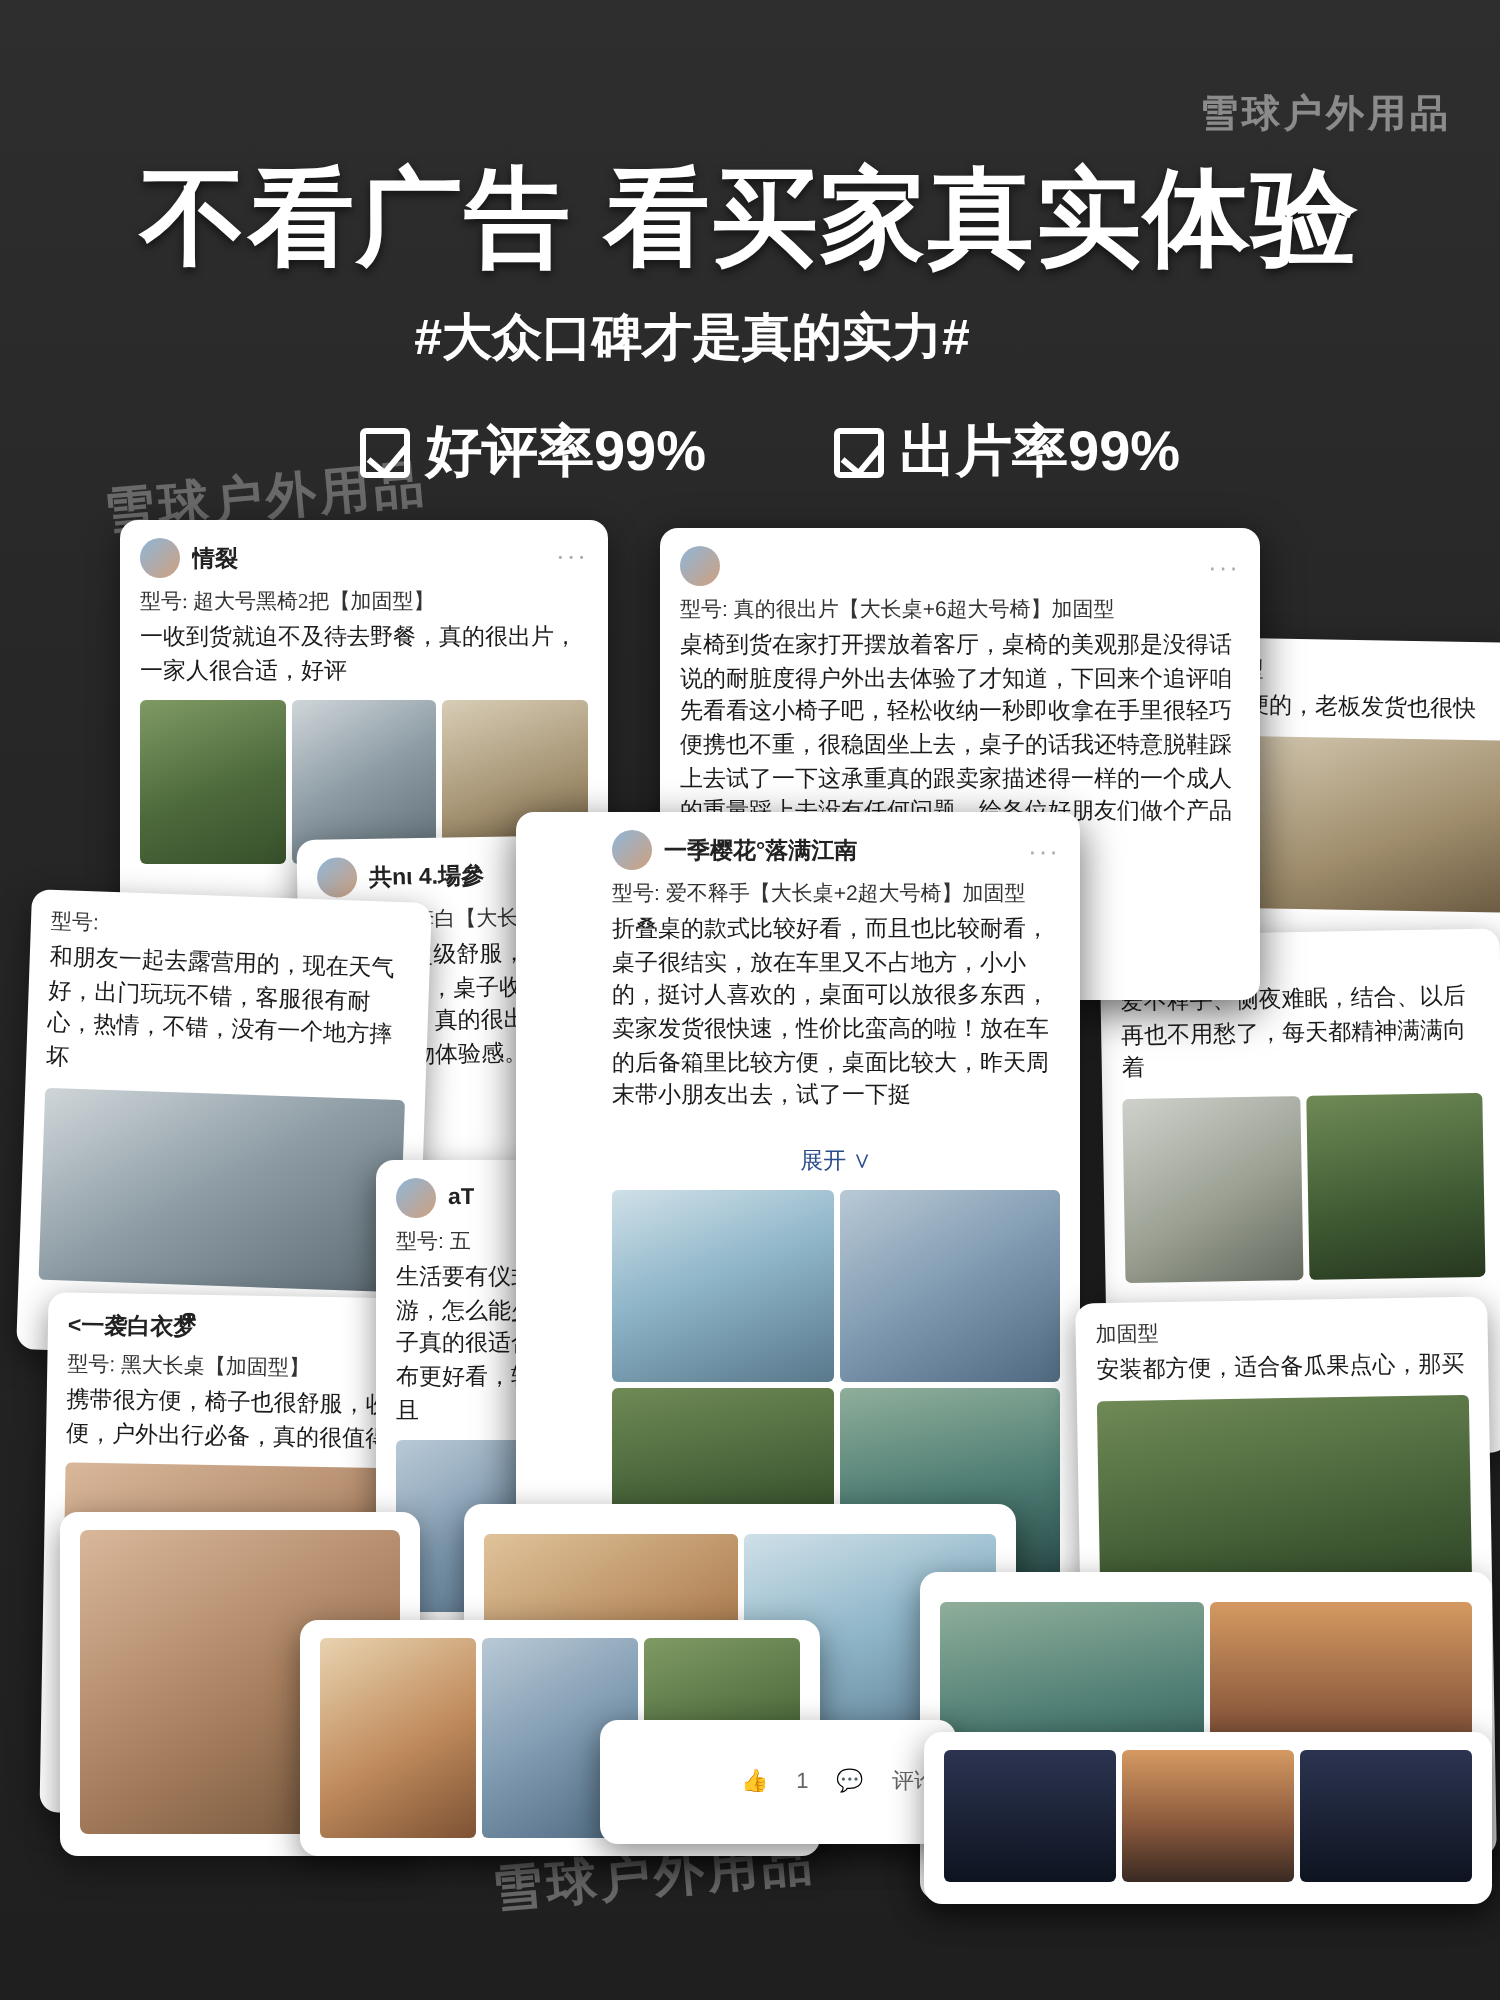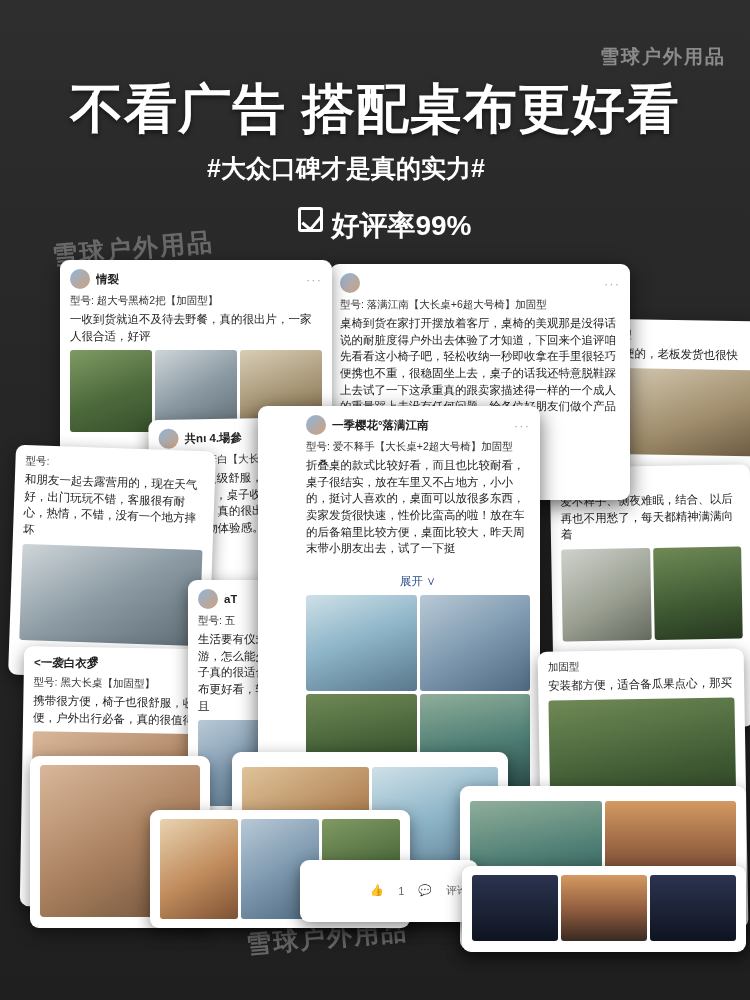--- a/index.html
+++ b/index.html
@@ -37,21 +37,21 @@
     text-shadow: 0 2px 5px rgba(0,0,0,.6);
   }
   .subhead {
     position: absolute; top: 152px; left: 0; width: 692px;
     text-align: center; font-size: 25px; color: #ffffff; font-weight: bold;
   }
   .badges {
     position: absolute; top: 207px; left: 0; width: 750px;
     display: flex; justify-content: center; align-items: center; gap: 44px;
   }
-  .badge { display: flex; gap: 8px; margin-left: 20px; }
+  .badge { display: flex; align-items: center; gap: 8px; margin-left: 20px; }
   .tickbox {
     width: 25px; height: 25px; border: 3px solid #ffffff; border-radius: 3px;
     position: relative; flex: 0 0 auto;
   }
   .tickbox::after {
     content: ""; position: absolute; left: 5px; top: 1px;
     width: 9px; height: 16px; border: solid #ffffff;
     border-width: 0 3px 3px 0; transform: rotate(40deg);
   }
   .badge-text { color: #ffffff; font-size: 28px; font-weight: bold; }
@@ -117,28 +117,32 @@
 </style>
 </head>
 <body>
 
 <div id="stage">
 
   <div class="brand-wm wm-1">雪球户外用品</div>
   <div class="brand-wm wm-2">雪球户外用品</div>
   <div class="brand-wm wm-3">雪球户外用品</div>
 
-  <div class="headline">不看广告 搭配桌布更好看</div>
+  <div class="headline">不看广告 看买家真实体验</div>
   <div class="subhead">#大众口碑才是真的实力#</div>
 
   <div class="badges">
     <div class="badge">
       <span class="tickbox"></span>
       <span class="badge-text">好评率99%</span>
     </div>
+    <div class="badge">
+      <span class="tickbox"></span>
+      <span class="badge-text">出片率99%</span>
+    </div>
   </div>
 
   <div class="collage">
 
     <div class="card" style="left:588px; top:62px; width:176px; height:300px; transform:rotate(1deg);">
       <div class="rv-spec">加固型</div>
       <div class="rv-body">太方便的，老板发货也很快</div>
       <div class="thumbs">
         <div class="thumb ph-table" style="height:86px"></div>
       </div>
@@ -152,25 +156,25 @@
         <div class="thumb ph-forest" style="height:92px"></div>
       </div>
     </div>
 
     <div class="card dark-edge" style="left:330px; top:6px; width:300px; height:236px;">
       <div class="rv-head">
         <span class="rv-ava"></span>
         <span class="rv-name"></span>
         <span class="rv-dots">···</span>
       </div>
-      <div class="rv-spec">型号: 落满江南【大长桌+6超大号椅】加固型</div>
+      <div class="rv-spec">型号: 真的很出片【大长桌+6超大号椅】加固型</div>
       <div class="rv-body">桌椅到货在家打开摆放着客厅，桌椅的美观那是没得话说的耐脏度得户外出去体验了才知道，下回来个追评咱先看看这小椅子吧，轻松收纳一秒即收拿在手里很轻巧便携也不重，很稳固坐上去，桌子的话我还特意脱鞋踩上去试了一下这承重真的跟卖家描述得一样的一个成人的重量踩上去没有任何问题，给各位好朋友们做个产品检查了就当可以放心心</div>
     </div>
 
-    <div class="card" style="left:60px; top:2px; width:272px; height:210px;">
+    <div class="card" style="left:60px; top:2px; width:244px; height:210px;font-family:Liberation Serif, serif;">
       <div class="rv-head">
         <span class="rv-ava"></span>
         <span class="rv-name">情裂</span>
         <span class="rv-dots">···</span>
       </div>
       <div class="rv-spec">型号: 超大号黑椅2把【加固型】</div>
       <div class="rv-body">一收到货就迫不及待去野餐，真的很出片，一家人很合适，好评</div>
       <div class="thumbs">
         <div class="thumb ph-grass" style="height:82px"></div>
         <div class="thumb ph-tent" style="height:82px"></div>

